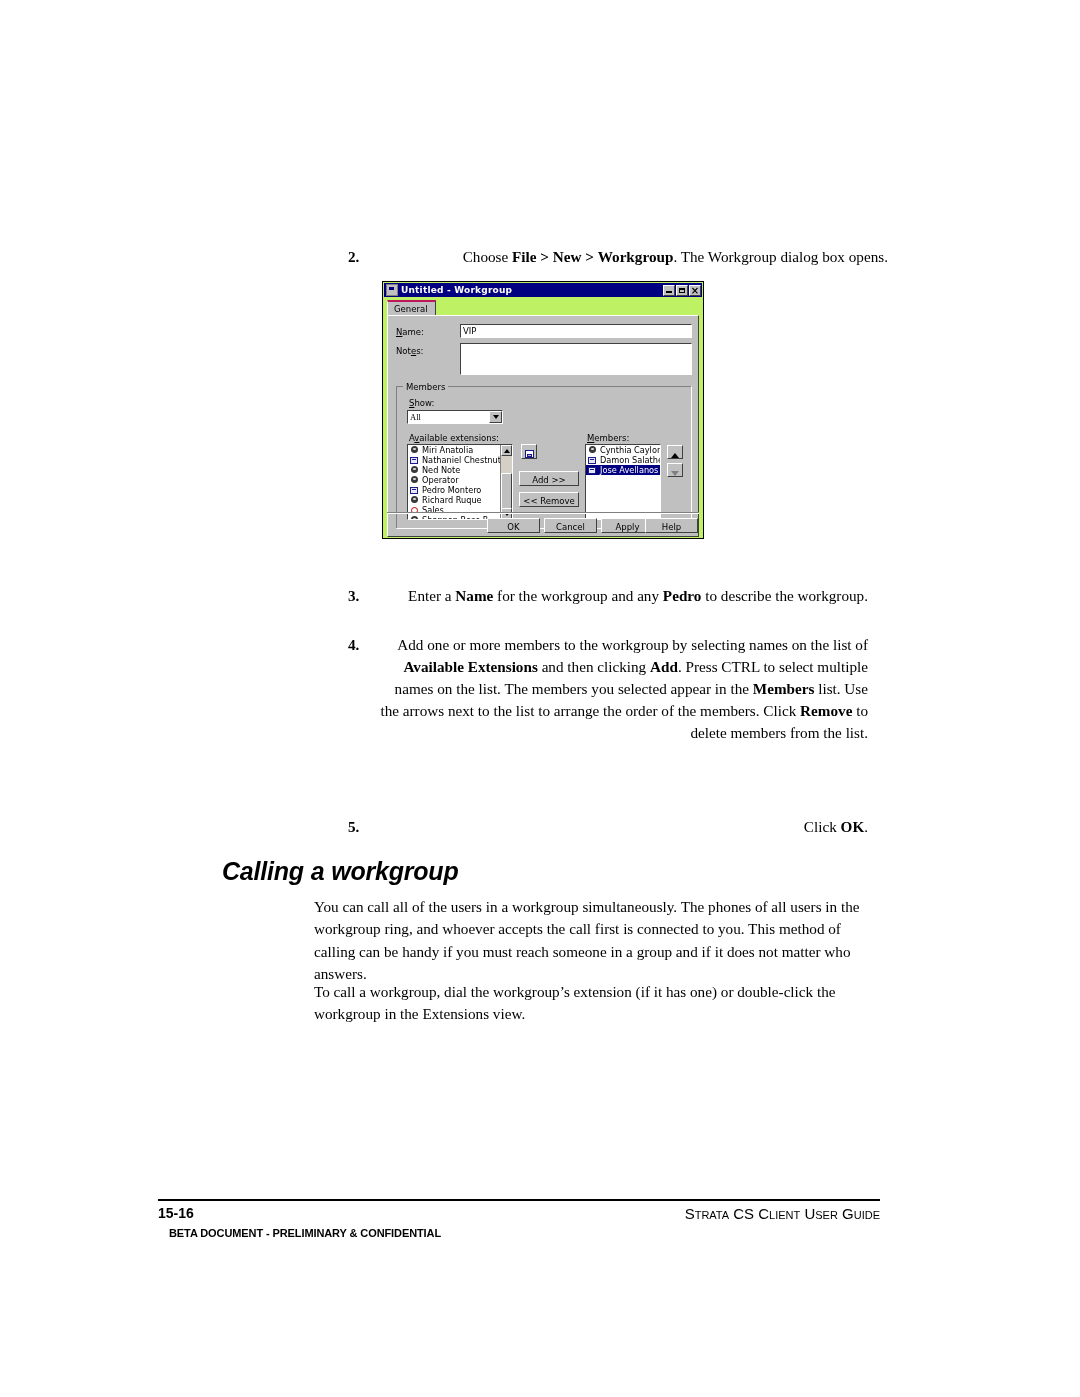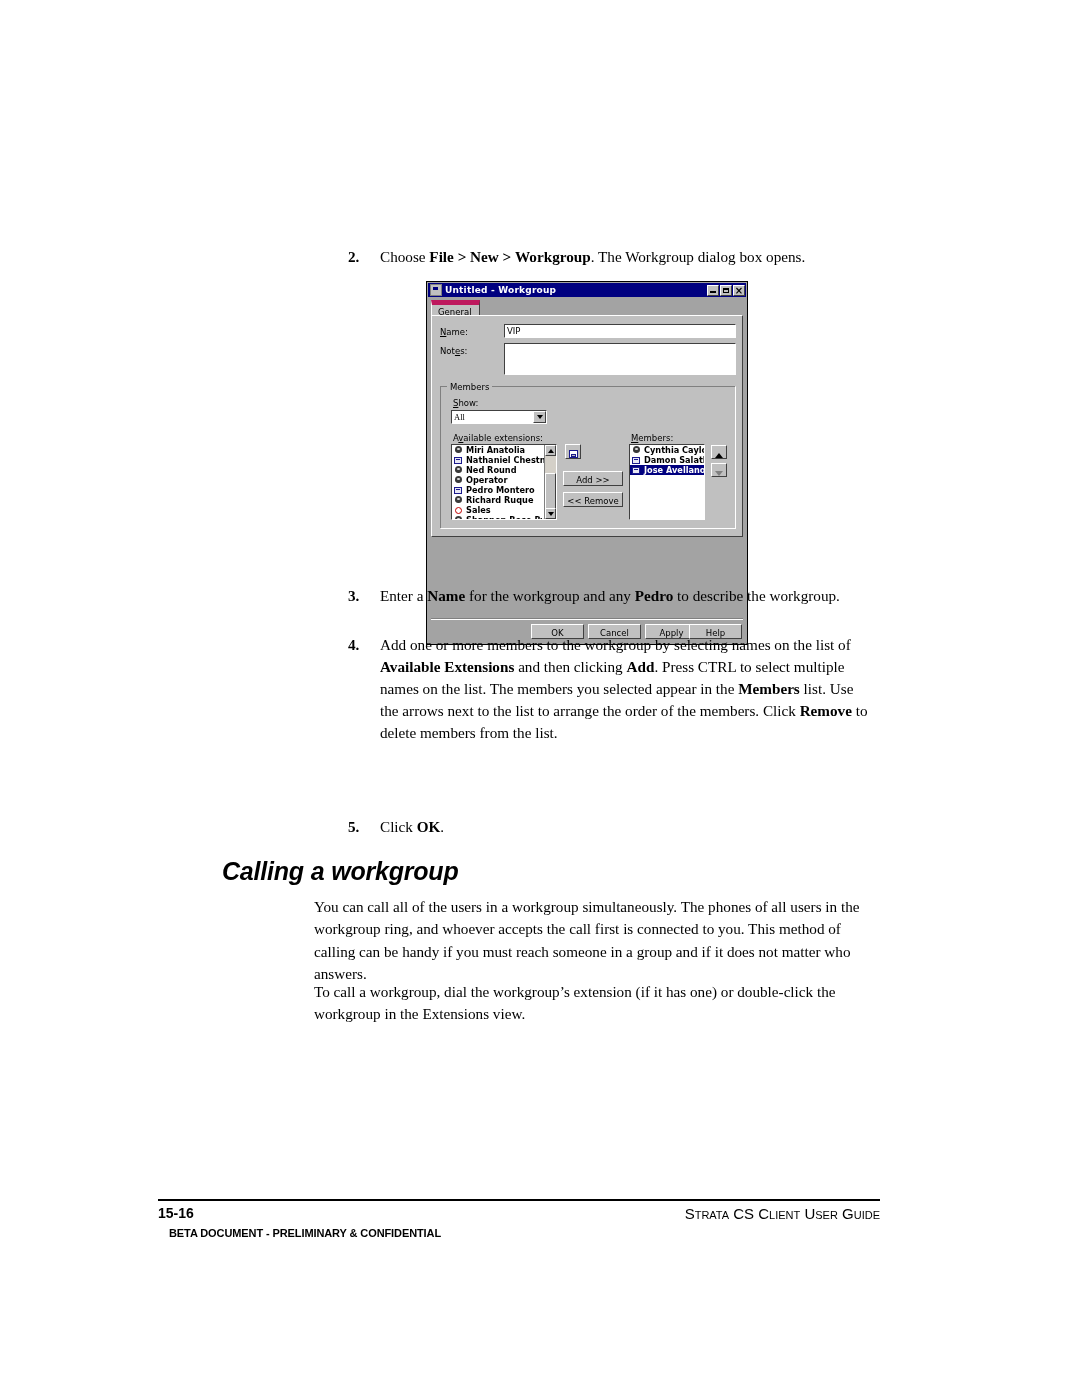--- a/index.html
+++ b/index.html
@@ -30,20 +30,21 @@
     line-height: 1.45;
   }
   .step-num {
     font-weight: bold;
     width: 32px;
     flex: 0 0 32px;
     text-align: left;
   }
   .step-body {
     flex: 1 1 auto;
+    text-align: right;
   }
   b, strong { font-weight: bold; }
 
   .step2 { left: 348px; top: 246px; width: 540px; }
   .step3 { left: 348px; top: 585px; width: 520px; }
   .step4 { left: 348px; top: 634px; width: 520px; }
   .step5 { left: 348px; top: 816px; width: 520px; }
 
   .note {
     position: absolute;
@@ -114,29 +115,28 @@
     letter-spacing: -0.1px;
     margin-left: 21px;
   }
 
   
   .dialog {
     position: absolute;
     left: 382px;
     top: 281px;
     width: 322px;
-    height: 364px;
-    background: #a3a3a3;
+    height: 258px;
+    background: #bef264;
     border: 1px solid #000;
     box-shadow: 0 0 0 0 #000;
     font-family: "DejaVu Sans", "Liberation Sans", sans-serif;
     font-size: 8px;
     color: #000;
     box-sizing: border-box;
-    margin-left: 44px;
   }
   .titlebar {
     height: 14px;
     background: #000080;
     display: flex;
     align-items: center;
     padding: 0 1px 0 2px;
     margin: 1px;
   }
   .title-icon {
@@ -203,21 +203,21 @@
   .tabstrip {
     margin: 3px 4px 0 4px;
     height: 15px;
     position: relative;
   }
   .tab {
     position: absolute;
     left: 0; top: 0;
     padding: 2px 7px 2px 6px;
     background: #c0c0c0;
-    border-top: 5px solid #be185d;
+    border-top: 2px solid #be185d;
     border-left: 1px solid #ffffff;
     border-right: 1px solid #404040;
     font-size: 8.5px;
     line-height: 10px;
   }
 
   .tabpage {
     margin: 0 4px 0 4px;
     background: #c0c0c0;
     border-top: 1px solid #ffffff;
@@ -340,21 +340,20 @@
   }
   .list-items.nosb { right: 0; }
   .li {
     display: flex;
     align-items: center;
     height: 10px;
     font-size: 8.2px;
     line-height: 10px;
     padding-left: 2px;
     white-space: nowrap;
-    font-weight: bold;
   }
   .li.sel { background: #000080; color: #ffffff; }
   .li-icon {
     width: 9px; height: 9px;
     flex: 0 0 9px;
     margin-right: 3px;
     position: relative;
   }
   
   .ic-person { }
@@ -568,21 +567,21 @@
               <div class="li">
                 <span class="li-icon ic-person"></span>
                 <span>Miri Anatolia</span>
               </div>
               <div class="li">
                 <span class="li-icon ic-window"></span>
                 <span>Nathaniel Chestnut</span>
               </div>
               <div class="li">
                 <span class="li-icon ic-person"></span>
-                <span>Ned Round</span>
+                <span>Ned Note</span>
               </div>
               <div class="li">
                 <span class="li-icon ic-person"></span>
                 <span>Operator</span>
               </div>
               <div class="li">
                 <span class="li-icon ic-window"></span>
                 <span>Pedro Montero</span>
               </div>
               <div class="li">

